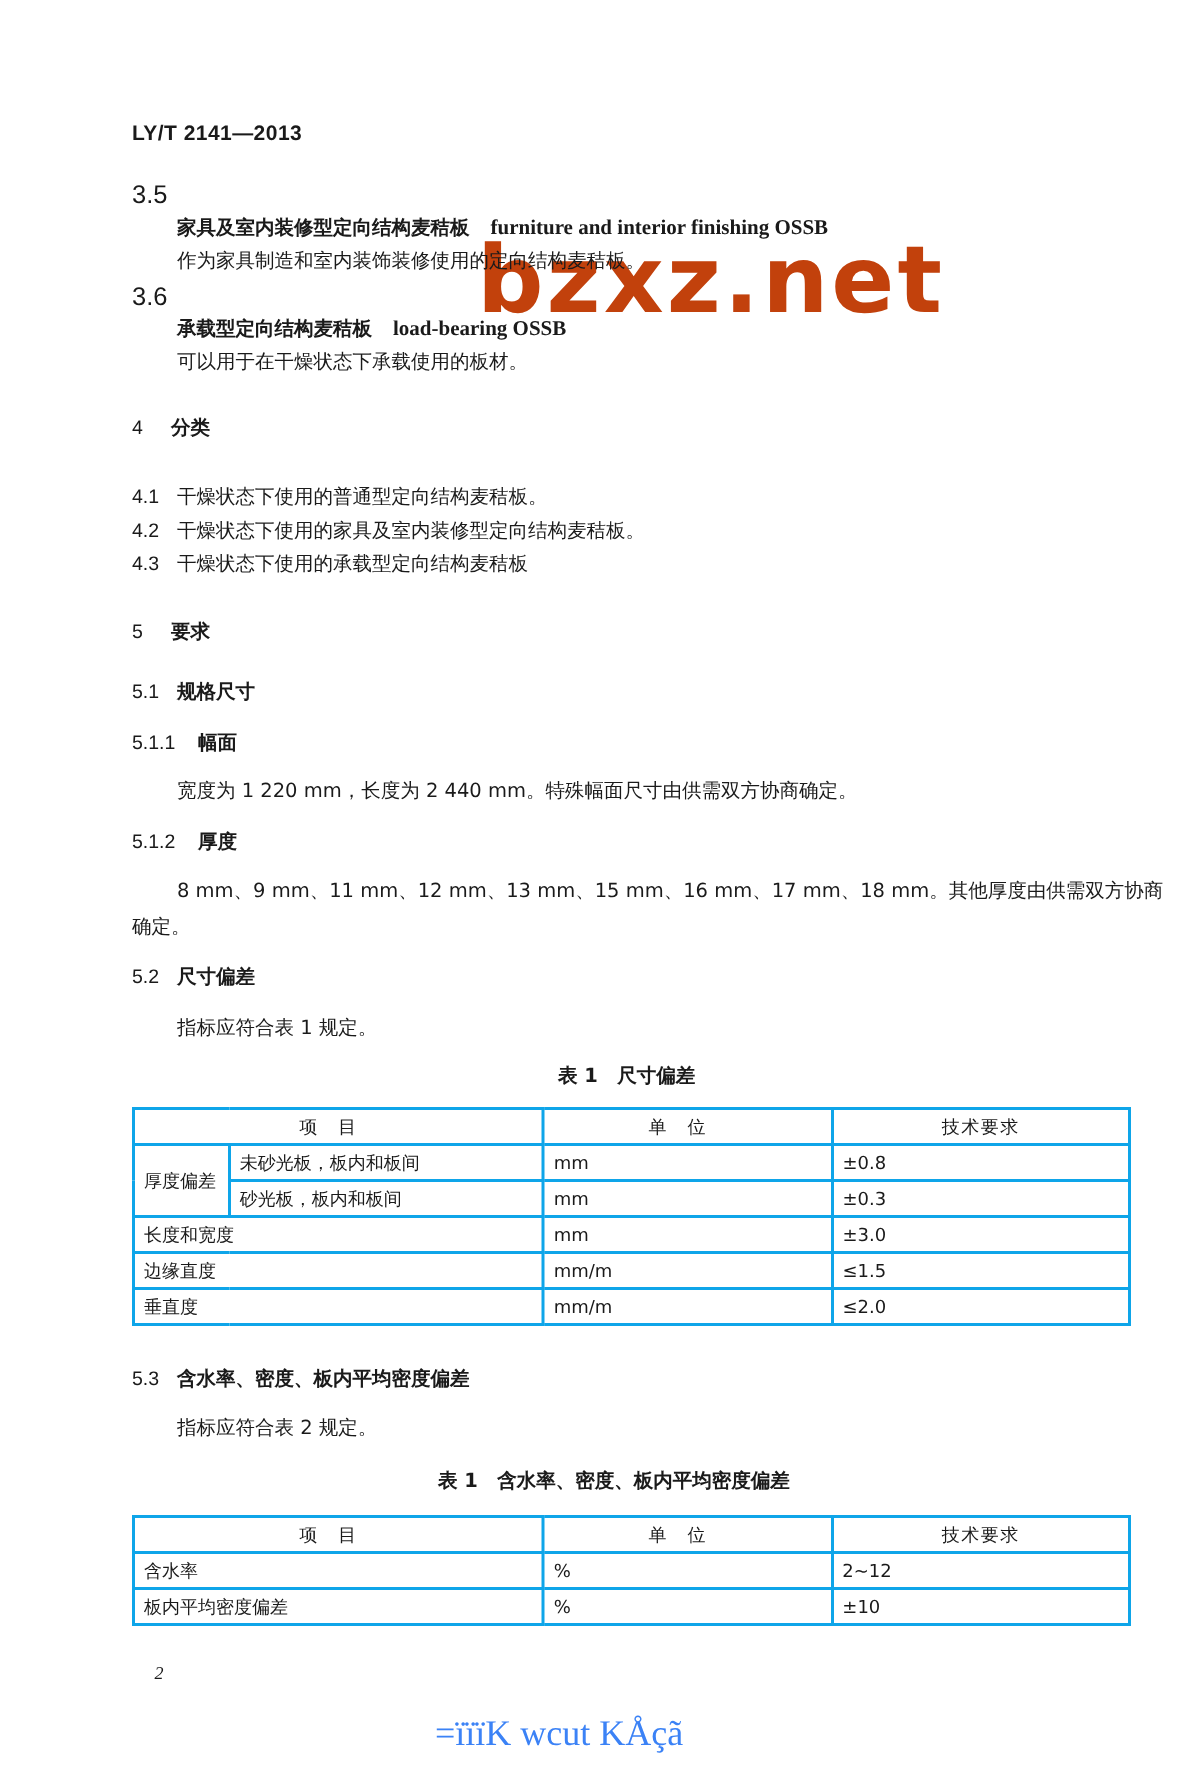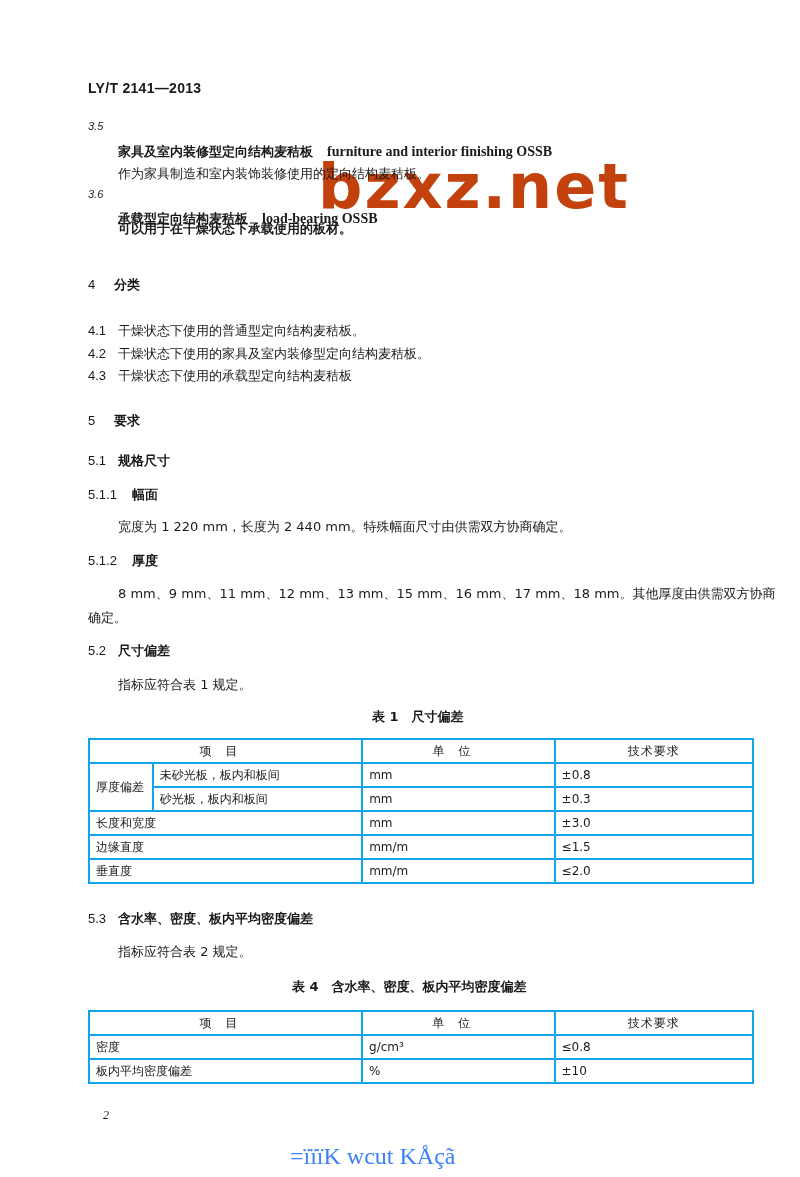--- a/index.html
+++ b/index.html
@@ -2,21 +2,21 @@
 <html><head>
 <meta charset="utf-8">
 <style>
   html, body { margin: 0; padding: 0; }
   body {
     width: 800px; height: 1177px; background: #ffffff; position: relative; overflow: hidden;
     font-family: "DejaVu Sans", "Liberation Sans", sans-serif; color: #1a1a1a;
   }
   .abs { position: absolute; white-space: nowrap; }
   .std { left: 88px; top: 80px; font-family: "Liberation Sans", sans-serif; font-weight: bold; font-size: 14px; letter-spacing: 0.3px; }
-  .num { font-family: "Liberation Sans", sans-serif; font-size: 11px; font-style: italic; }
+  .num { font-family: "Liberation Sans", sans-serif; font-size: 17px; }
   .term { font-size: 13px; font-weight: bold; }
   .term .en { font-family: "Liberation Serif", serif; font-weight: bold; font-size: 14px; margin-left: 14px; }
   .body13 { font-size: 13px; }
   .h1 { font-size: 13px; font-weight: bold; }
   .h1 .n { font-family: "Liberation Sans", sans-serif; font-weight: normal; display: inline-block; width: 26px; }
   .h2 .n { display: inline-block; width: 30px; font-family: "Liberation Sans", sans-serif; }
   .h3 .n { display: inline-block; width: 44px; font-family: "Liberation Sans", sans-serif; }
   .watermark {
     left: 318px; top: 150px; font-family: "DejaVu Sans", sans-serif; font-weight: bold;
     font-size: 62px; color: #c2410c; letter-spacing: 2px; z-index: 0;
@@ -43,21 +43,21 @@
   <div class="abs num" style="left:88px;top:120px;">3.5</div>
   <div class="abs term" style="left:118px;top:143px;">
     <span>家具及室内装修型定向结构麦秸板</span><span class="en">furniture and interior finishing OSSB</span>
   </div>
   <div class="abs body13" style="left:118px;top:165px;">作为家具制造和室内装饰装修使用的定向结构麦秸板。</div>
 
   <div class="abs num" style="left:88px;top:188px;">3.6</div>
   <div class="abs term" style="left:118px;top:210px;">
     <span>承载型定向结构麦秸板</span><span class="en">load-bearing OSSB</span>
   </div>
-  <div class="abs body13" style="left:118px;top:220px;font-weight:bold;">可以用于在干燥状态下承载使用的板材。</div>
+  <div class="abs body13" style="left:118px;top:232px;">可以用于在干燥状态下承载使用的板材。</div>
 
   <div class="abs h1" style="left:88px;top:276px;">
     <span class="n">4</span><span>分类</span>
   </div>
   <div class="abs body13 h2" style="left:88px;top:322px;">
     <span class="n">4.1</span><span>干燥状态下使用的普通型定向结构麦秸板。</span>
   </div>
   <div class="abs body13 h2" style="left:88px;top:345px;">
     <span class="n">4.2</span><span>干燥状态下使用的家具及室内装修型定向结构麦秸板。</span>
   </div>
@@ -126,38 +126,38 @@
       <td class="c">mm/m</td>
       <td class="c">≤2.0</td>
     </tr>
   </tbody>
     </table>
 
   <div class="abs h1 h2" style="left:88px;top:910px;">
     <span class="n">5.3</span><span>含水率、密度、板内平均密度偏差</span>
   </div>
   <div class="abs body13" style="left:118px;top:943px;">指标应符合表 2 规定。</div>
-  <div class="abs caption" style="left:292px;top:978px;">表 4　含水率、密度、板内平均密度偏差</div>
+  <div class="abs caption" style="left:292px;top:978px;">表 1　含水率、密度、板内平均密度偏差</div>
 
   <table class="t" style="left:88px;top:1010px;width:666px;">
     <colgroup>
         <col style="width:274px">
         <col style="width:193px">
         <col style="width:199px">
       </colgroup>
     <tbody>
         <tr>
       <th>项目</th>
       <th>单位</th>
       <th class="req">技术要求</th>
     </tr>
     <tr>
-      <td>密度</td>
-      <td class="c">g/cm³</td>
-      <td class="c">≤0.8</td>
+      <td>含水率</td>
+      <td class="c">%</td>
+      <td class="c">2~12</td>
     </tr>
     <tr>
       <td>板内平均密度偏差</td>
       <td class="c">%</td>
       <td class="c">±10</td>
     </tr>
   </tbody>
     </table>
 
   <div class="abs footer-num">2</div>

